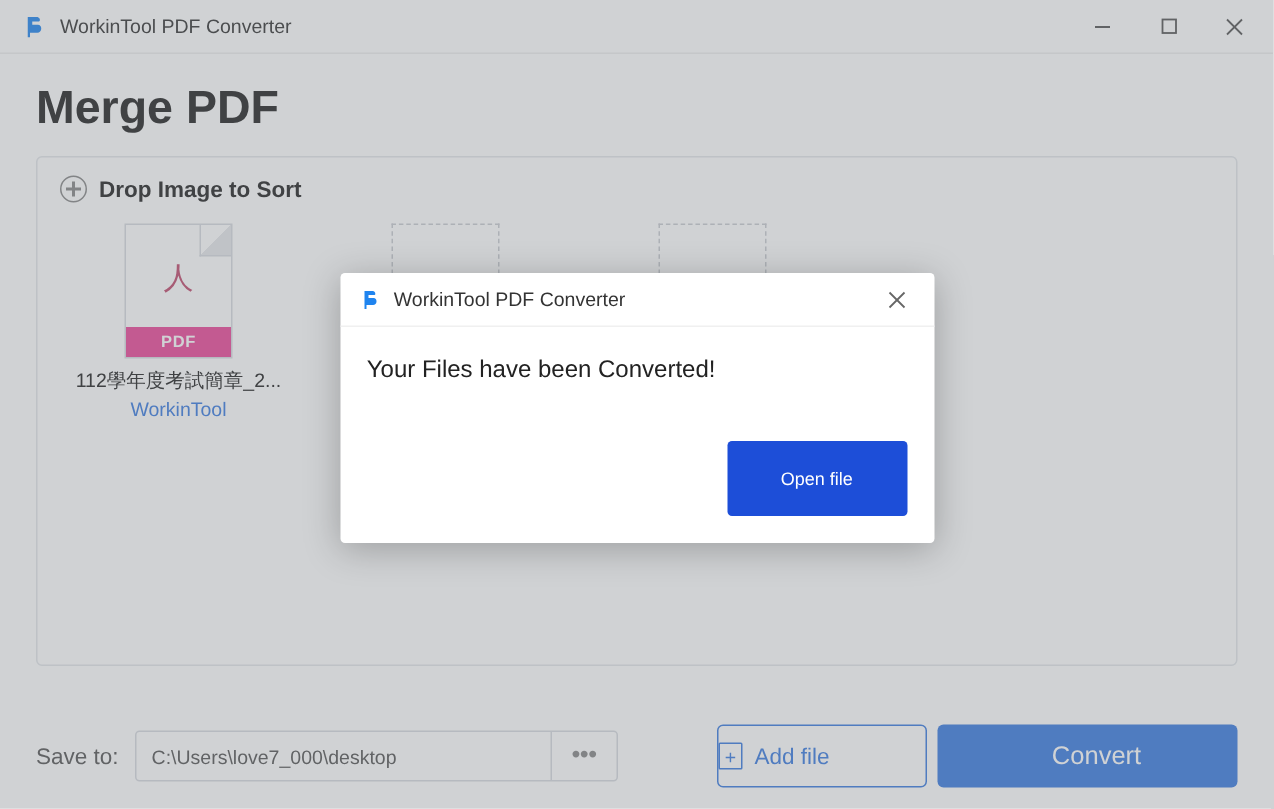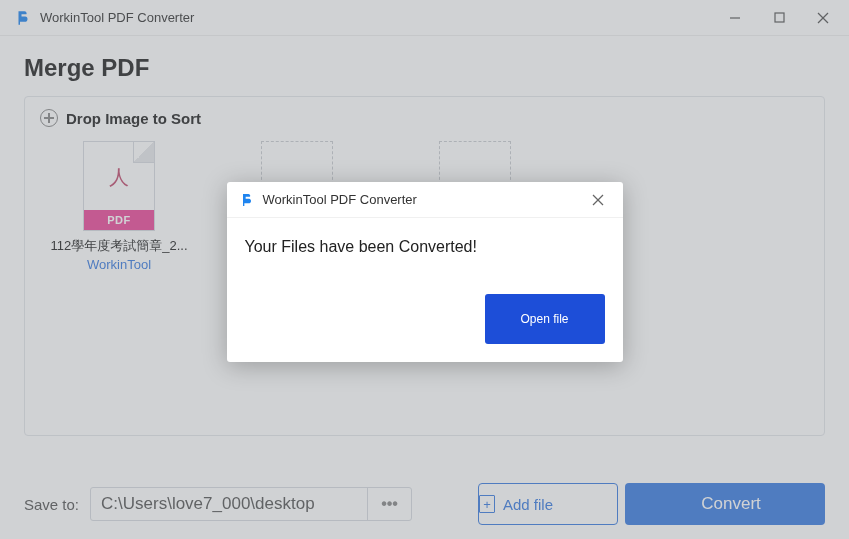--- a/index.html
+++ b/index.html
@@ -7,21 +7,21 @@
 
   
   .titlebar { height: 36px; display: flex; align-items: center; padding: 0 4px 0 14px; border-bottom: 1px solid #eee; }
   .titlebar .logo { width: 18px; height: 18px; margin-right: 8px; display: flex; align-items: center; justify-content: center; }
   .titlebar .title { font-size: 13px; color: #333; }
   .win-controls { margin-left: auto; display: flex; }
   .win-btn { width: 44px; height: 36px; display: flex; align-items: center; justify-content: center; color: #555; cursor: pointer; }
 
   
   .main { padding: 18px 24px 0 24px; height: calc(100% - 36px - 70px); }
-  .main h1 { font-size: 24px; font-weight: 700; color: #222; margin-bottom: 14px; }
+  .main h1 { font-size: 31px; font-weight: 700; color: #222; margin-bottom: 14px; }
   .drop-area { border: 1px solid #e3e6ea; border-radius: 4px; height: 340px; padding: 12px 15px; }
   .drop-header { display: flex; align-items: center; gap: 8px; font-weight: 700; font-size: 15px; color: #222; margin-bottom: 14px; }
   .drop-header .sort-icon { width: 18px; height: 18px; border: 1.5px solid #888; border-radius: 50%; display:flex; align-items:center; justify-content:center; position:relative; }
   .drop-header .sort-icon::before, .drop-header .sort-icon::after { content:""; position:absolute; background:#888; }
   .drop-header .sort-icon::before { width:10px; height:1.5px; }
   .drop-header .sort-icon::after { width:1.5px; height:10px; }
 
   .files-row { display: flex; gap: 28px; padding-left: 4px; }
   .file-tile { width: 150px; text-align: center; }
   .file-thumb-wrap { display:flex; justify-content:center; }
@@ -31,21 +31,21 @@
   .file-thumb .pdf-band { position:absolute; bottom:0; left:0; right:0; height:20px; background:#ec4899; color:#fff; font-size:11px; font-weight:600; display:flex; align-items:center; justify-content:center; letter-spacing:0.5px; }
   .file-thumb.ghost { border:1px dashed #c9ccd1; }
   .file-thumb.ghost::before { display:none; }
   .file-name { font-size: 13px; color: #222; white-space: nowrap; overflow: hidden; text-overflow: ellipsis; }
   .file-status { font-size: 13px; color: #3a7be0; margin-top: 2px; }
 
   
   .bottombar { position:absolute; bottom:0; left:0; right:0; height: 70px; display:flex; align-items:center; padding: 0 24px; gap: 7px; }
   .save-label { font-size: 15px; color: #555; margin-right: 4px; }
   .save-path-wrap { display:flex; border:1px solid #d8dbe0; border-radius:3px; height:34px; width: 322px; }
-  .save-path { flex:1; border:none; outline:none; padding:0 10px; font-size:17px; color:#555; background:transparent; }
+  .save-path { flex:1; border:none; outline:none; padding:0 10px; font-size:13px; color:#555; background:transparent; }
   .browse-btn { width:44px; border-left:1px solid #d8dbe0; display:flex; align-items:center; justify-content:center; color:#888; cursor:pointer; font-weight:700; }
   .spacer { flex:1; }
   .addfile-btn { width:140px; height:42px; border:1.5px solid #3a7be0; border-radius:4px; color:#3a7be0; background:#fff; display:flex; align-items:center; gap:8px; font-size:15px; cursor:pointer; }
   .convert-btn { width:200px; height:42px; border:none; border-radius:4px; background:#3a7be0; color:#fff; font-size:17px; cursor:pointer;padding-left:12px; }
 
   
   .overlay { position:absolute; inset:0; background:rgba(120,125,132,0.35); display:flex; align-items:flex-start; justify-content:center; }
   .modal { margin-top: 182px; width: 396px; background:#fff; border-radius:3px; box-shadow:0 4px 24px rgba(0,0,0,0.25); }
   .modal-titlebar { height:36px; display:flex; align-items:center; padding:0 10px 0 12px; border-bottom:1px solid #f0f0f0; }
   .modal-titlebar .logo { width:16px; height:16px; margin-right:8px; }

